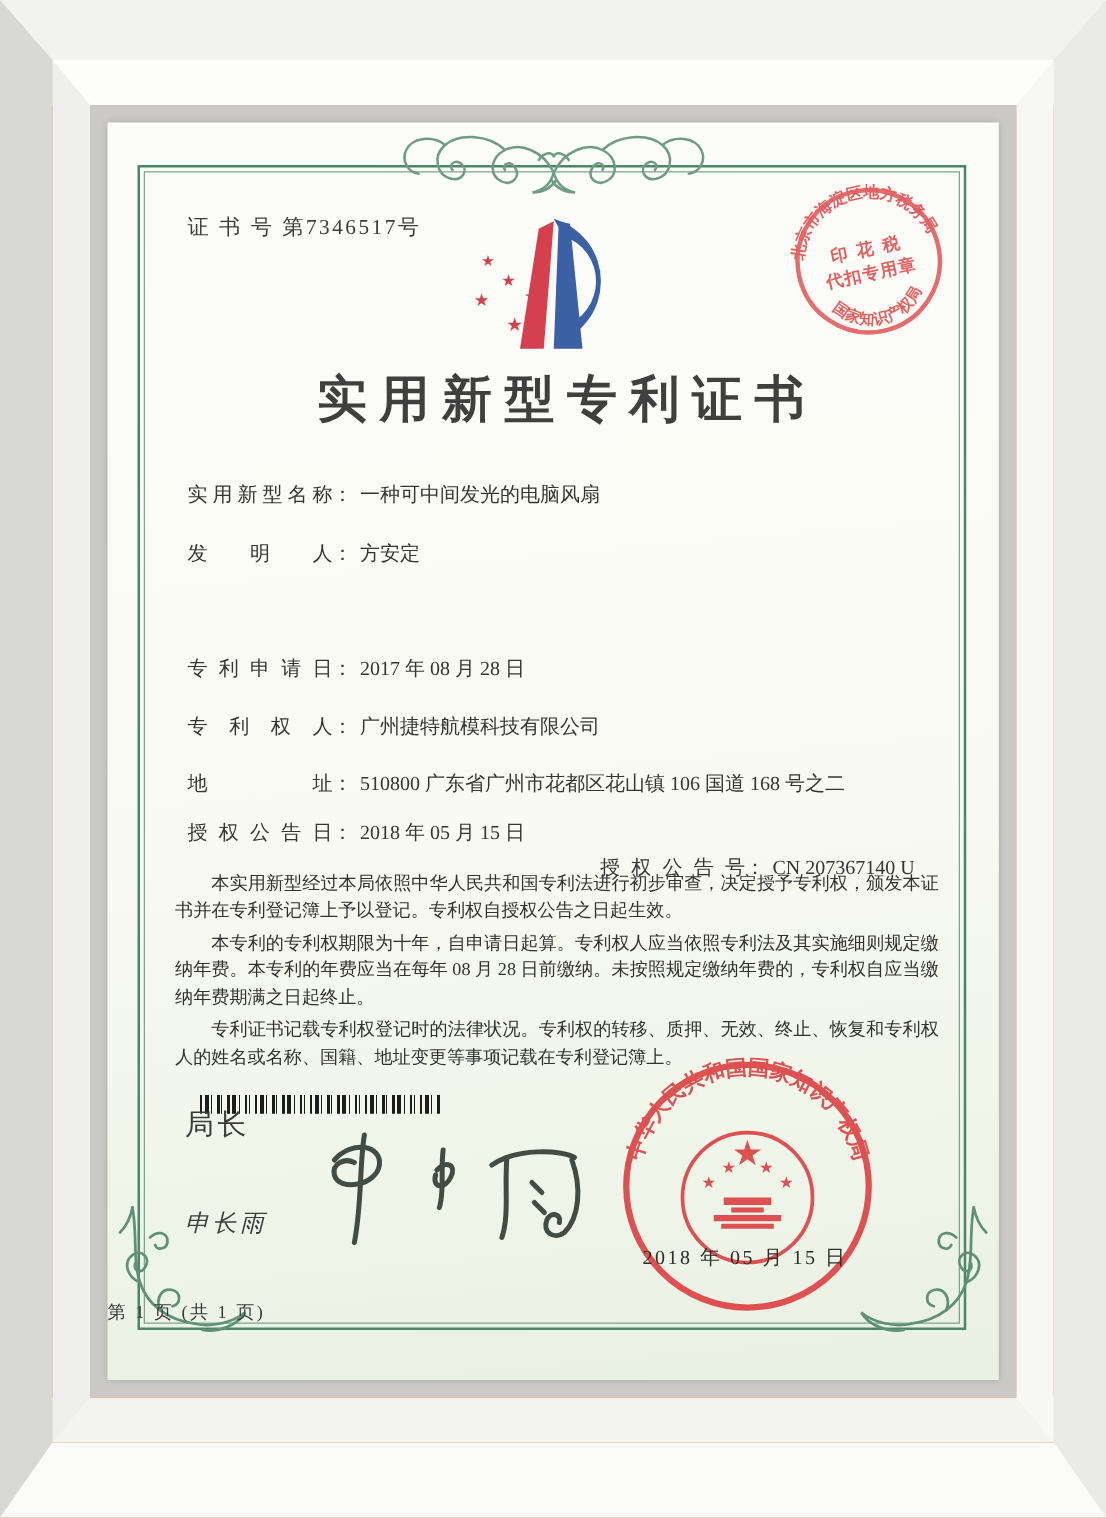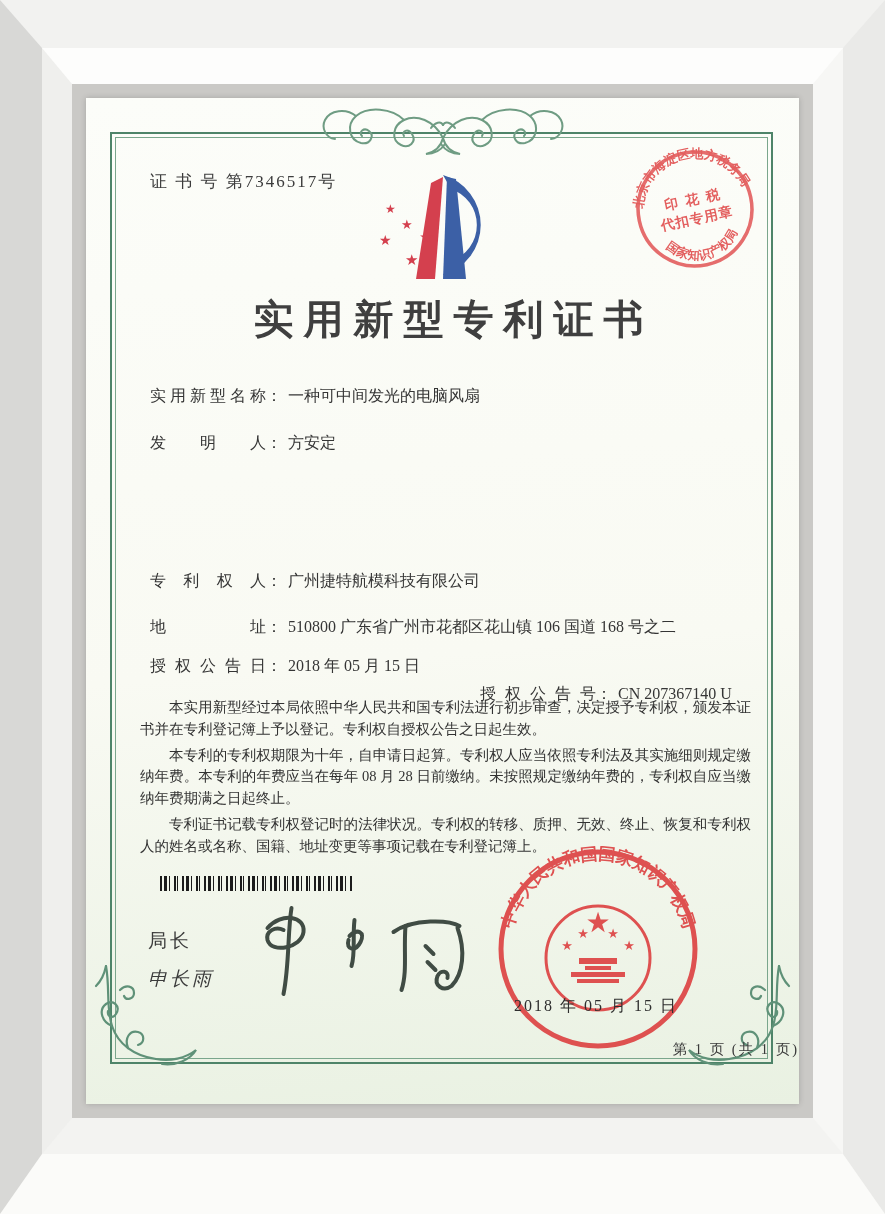--- a/index.html
+++ b/index.html
@@ -31,27 +31,27 @@
   .r1{top:288px}.r2{top:335px}.r3{top:381px}.r4{top:427px}.r5{top:473px}.r6{top:519px}
   .rg{top:558px}
   .frow.right-col{left:394px;margin-top:28px;}
   .body-text{position:absolute;top:595px;left:50px;right:44px;font-size:14.5px;
              line-height:1.5;text-align:justify;color:#323232;}
   .body-text p{margin:4px;text-indent:2em;}
   .barcode{position:absolute;left:74px;top:778px;width:192px;height:15px;
     background-image:repeating-linear-gradient(90deg,#1c1c1c 0 2px,transparent 2px 4px,
       #1c1c1c 4px 7px,transparent 7px 9px,#1c1c1c 9px 10px,transparent 10px 14px,
       #1c1c1c 14px 16px,transparent 16px 17px,#1c1c1c 17px 18px,transparent 18px 22px);}
-  .officer-title{position:absolute;left:62px;top:830px;font-size:19px;color:#3c3c3c;letter-spacing:3px;}
+  .officer-title{position:absolute;left:62px;top:786px;font-size:23px;color:#3c3c3c;letter-spacing:3px;}
   .officer-name{position:absolute;left:62px;top:868px;font-size:19px;color:#3c3c3c;letter-spacing:3px;font-style:italic;}
   .signature{position:absolute;left:165px;top:800px;width:225px;height:105px;}
   .main-seal{position:absolute;left:409px;top:748px;width:206px;height:206px;opacity:.92;}
   .seal-date{position:absolute;left:380px;top:898px;width:260px;text-align:center;
              font-size:16px;letter-spacing:2px;color:#2e2e2e;z-index:4;}
-  .page-footer{position:absolute;left:0;top:942px;width:100%;text-align:right;
+  .page-footer{position:absolute;left:0;top:942px;width:100%;text-align:left;
                font-size:14.5px;color:#3a3a3a;letter-spacing:2px;}
   .orn-top{top:6px;left:50%;transform:translateX(-50%);width:250px;height:56px;}
   .orn-bl{left:8px;top:862px;width:110px;height:110px;}
   .orn-br{right:8px;top:862px;width:110px;height:110px;transform:scale(-1,1);}
 </style>
 </head>
 <body>
 
 <div class="stage">
   <div class="frame">
@@ -127,20 +127,23 @@
             </svg>
 
             <div class="title">实用新型专利证书</div>
 
             <div class="frow r1">
               <span class="flabel">实用新型名称</span><span class="fcolon">：</span><span>一种可中间发光的电脑风扇</span>
             </div>
             <div class="frow r2">
               <span class="flabel">发明人</span><span class="fcolon">：</span><span>方安定</span>
             </div>
+            <div class="frow r4">
+              <span class="flabel">专利申请日</span><span class="fcolon">：</span><span>2017 年 08 月 28 日</span>
+            </div>
             <div class="frow r5">
               <span class="flabel">专利权人</span><span class="fcolon">：</span><span>广州捷特航模科技有限公司</span>
             </div>
             <div class="frow r6">
               <span class="flabel">地址</span><span class="fcolon">：</span><span>510800 广东省广州市花都区花山镇 106 国道 168 号之二</span>
             </div>
             <div class="frow rg">
               <span class="flabel">授权公告日</span><span class="fcolon">：</span><span>2018 年 05 月 15 日</span>
             </div>
             <div class="frow rg right-col">

